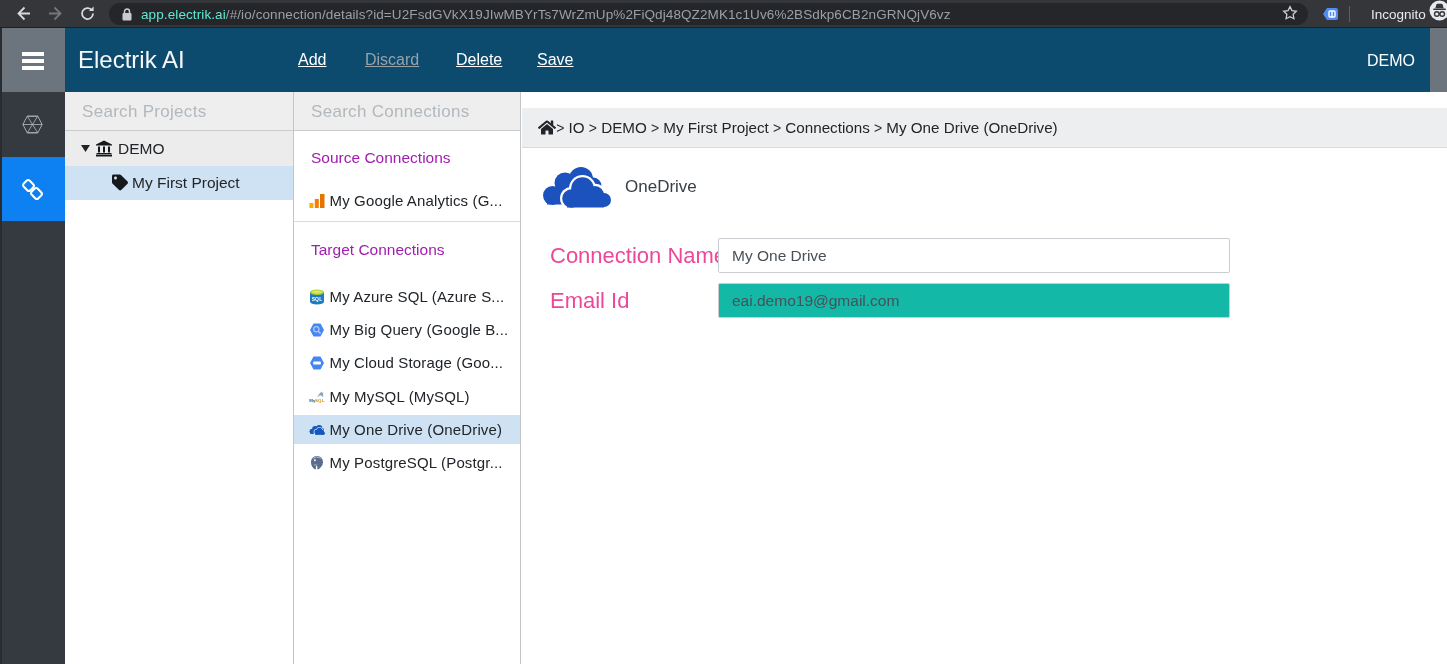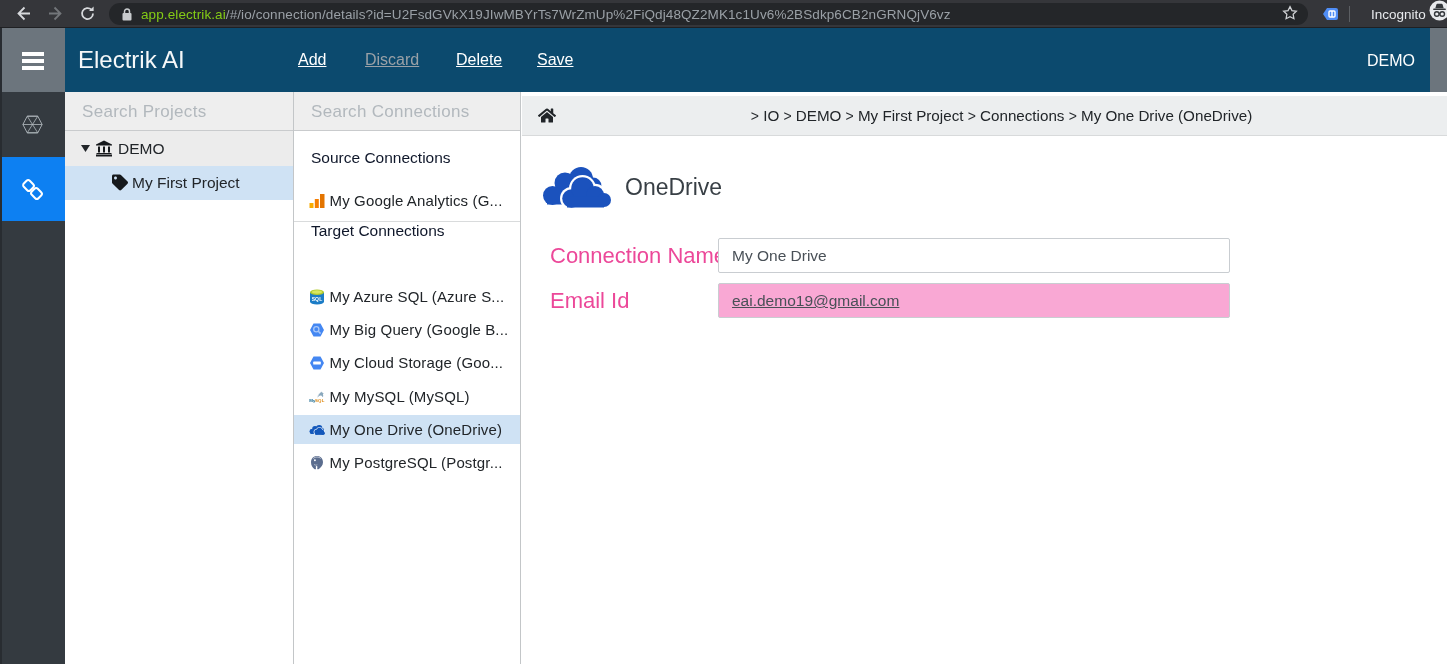--- a/index.html
+++ b/index.html
@@ -6,21 +6,21 @@
 html,body { width:1447px; height:664px; overflow:hidden; background:#fff;
   font-family:"Liberation Sans", sans-serif; }
 #stage { position:absolute; top:0; left:0; width:1447px; height:664px; overflow:hidden; }
 .abs { position:absolute; }
 
 
 #chrome { position:absolute; top:0; left:0; width:1447px; height:28px; background:#35363a; }
 #chrome .edge { position:absolute; bottom:0; left:0; width:1447px; height:1px; background:#1f2023; }
 #omnibox { position:absolute; left:109px; top:3px; width:1199px; height:22px; border-radius:11px; background:#242629; }
 #urltext { position:absolute; left:141px; top:0; height:28px; line-height:29px; font-size:13.5px; color:#9aa0a6; white-space:nowrap; letter-spacing:0.1px;}
-#urltext b { color:#84cc16; font-weight:normal; }
+#urltext b { color:#5eead4; font-weight:normal; }
 
 
 #appheader { position:absolute; top:28px; left:0; width:1447px; height:64px; background:#0c4a6e; }
 #burger { position:absolute; left:0; top:0; width:65px; height:64px; background:#6c757d; }
 #brand { position:absolute; left:78px; top:0; height:64px; line-height:64px; color:#f6f8f9; font-size:24px; }
 .hbtn { position:absolute; top:0; height:64px; line-height:63px; color:#fff; font-size:16px;text-decoration:underline; }
 #demo { position:absolute; right:32px; top:0; height:64px; line-height:65px; color:#fff; font-size:16px; }
 #hdrscroll { position:absolute; right:0; top:0; width:17px; height:64px; background:#6c757d; }
 
 
@@ -30,34 +30,34 @@
 
 
 #projpanel { position:absolute; top:92px; left:65px; width:229px; height:572px; background:#fff; border-right:1px solid #c3c6c8;padding-left:28px; }
 #connpanel { position:absolute; top:92px; left:294px; width:227px; height:572px; background:#fff; border-right:1px solid #c3c6c8; }
 .searchbar { position:absolute; top:0; left:0; right:0; height:39px; background:#eeeeee; border-bottom:1px solid #c9cbcd; line-height:39px; color:#b2b8bd; font-size:17px; padding-left:17px; letter-spacing:0.3px; }
 #rowdemo { position:absolute; top:39px; left:0; right:0; height:35px; background:#ececec; }
 #rowproj { position:absolute; top:74px; left:0; right:0; height:34px; background:#cfe2f4; }
 .treetext { font-size:15.5px; color:#212529; }
 
 #connpanel .item { position:absolute; left:0; right:0; height:29px; line-height:29px; font-size:15px; color:#212529; letter-spacing:0.15px; }
-#connpanel .sech { position:absolute; left:17px; font-size:15.5px; color:#0f172a; line-height:18px; }
+#connpanel .sech { position:absolute; left:17px; font-size:15.5px; color:#a21caf; line-height:18px; }
 #srcdivider { position:absolute; top:129px; left:0; right:0; height:1px; background:#d9dbdc; }
 .cicon { position:absolute; left:14.5px; top:7px; width:16px; height:16px; }
 .ctext { position:absolute; left:35.5px; white-space:nowrap; overflow:hidden; }
 
 
 #main { position:absolute; top:92px; left:522px; width:925px; height:572px; background:#fff; }
-#breadcrumb { position:absolute; top:4px; left:0; right:0; height:40px; background:#eceeef; border-bottom:1px solid #d8dadb; line-height:40px; font-size:15.2px; color:#212529; white-space:nowrap;text-align:center; }
+#breadcrumb { position:absolute; top:16px; left:0; right:0; height:40px; background:#eceeef; border-bottom:1px solid #d8dadb; line-height:40px; font-size:15.2px; color:#212529; white-space:nowrap; }
 #breadcrumb .sep { color:#2a2e32; padding:0 4.2px; font-size:14px; }
 #odlogo { position:absolute; left:21px; top:74px; }
-#odname { position:absolute; left:103px; top:75px; height:40px; line-height:40px; font-size:23px; color:#383f45; }
+#odname { position:absolute; left:103px; top:75px; height:40px; line-height:40px; font-size:17px; color:#383f45; }
 .flabel { position:absolute; left:28px; font-size:22px; color:#ec4899; }
 .finput { position:absolute; left:196px; width:512px; height:35px; border:1px solid #c9cdd1; border-radius:2px; background:#fff; line-height:34px; font-size:15.5px; color:#495057; padding-left:13px; }
-.finput.disabled { background:#f9a8d4;text-decoration:underline; }
+.finput.disabled { background:#14b8a6; }
 </style>
 </head>
 <body>
 <div id="stage">
 
   <div id="chrome">
     <div id="omnibox"></div>
 
     <svg class="abs" style="left:15px;top:5px" width="17" height="17" viewBox="0 0 17 17">
         <path d="M9.5 2.5 L3.5 8.5 L9.5 14.5 M3.5 8.5 H15" stroke="#d7d9dc" stroke-width="1.8" fill="none"></path>
@@ -162,21 +162,21 @@
     <div class="sech" style="top:57px">Source Connections</div>
     <div class="item" style="top:94px">
       <svg class="cicon" viewBox="0 0 16 16">
           <rect x="0.5" y="10" width="4" height="5" fill="#f9ab00"></rect>
           <rect x="5.8" y="6" width="4" height="9" fill="#f57e02"></rect>
           <rect x="11" y="1" width="4.5" height="14" fill="#e37400"></rect>
         </svg>
       <div class="ctext">My Google Analytics (G...</div>
     </div>
     <div id="srcdivider"></div>
-    <div class="sech" style="top:130px">Target Connections</div>
+    <div class="sech" style="top:149px">Target Connections</div>
 
     <div class="item" style="top:190px">
       <svg class="cicon" viewBox="0 0 16 16">
           <path d="M1 3.2 v9.6 a7 2.8 0 0 0 14 0 V3.2" fill="#1b7cc6"></path>
           <ellipse cx="8" cy="3.2" rx="7" ry="2.8" fill="#b2ca2f"></ellipse>
           <ellipse cx="8" cy="3" rx="5" ry="1.7" fill="#d7e760"></ellipse>
           <text x="8" y="11.6" font-size="5" fill="#fff" text-anchor="middle" font-family="Liberation Sans" font-weight="bold">SQL</text>
         </svg>
       <div class="ctext">My Azure SQL (Azure S...</div>
     </div>

